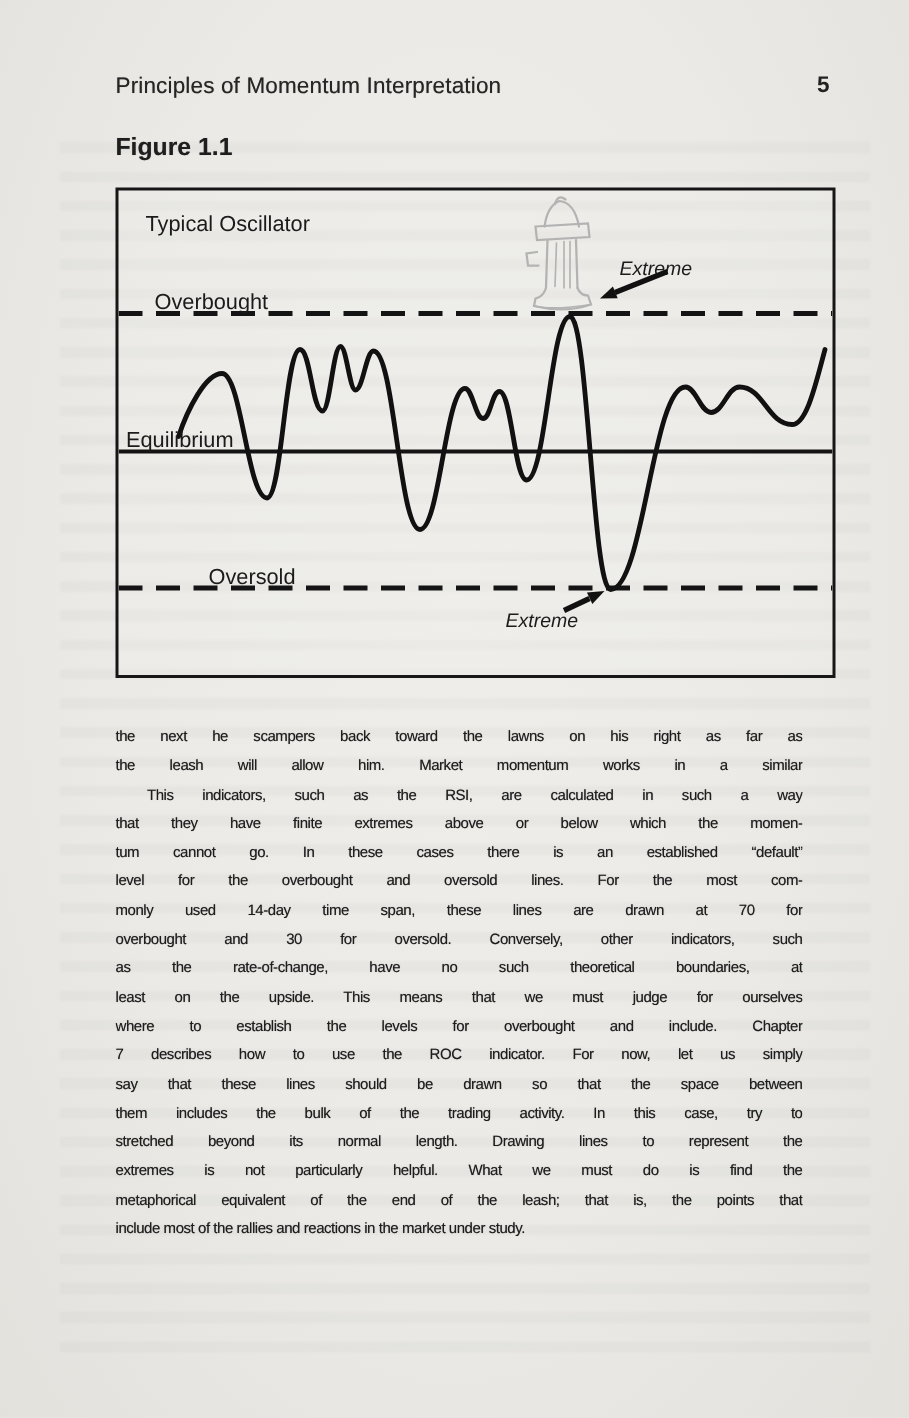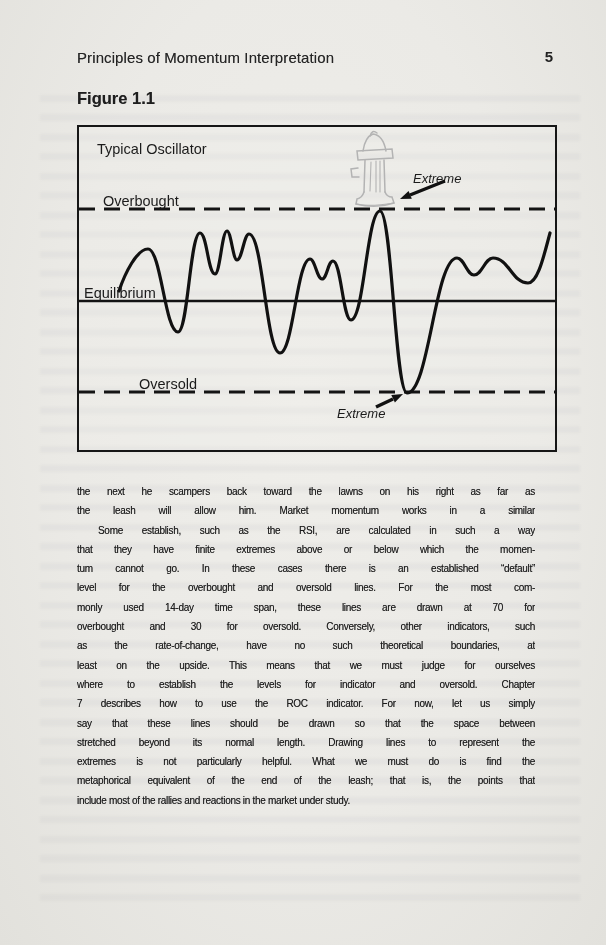--- a/index.html
+++ b/index.html
@@ -125,29 +125,30 @@
       <g>
         <line x1="297" y1="280" x2="314" y2="272" stroke="#111" stroke-width="3.5"></line>
         <polygon points="324,267 315.9,275.6 312.3,268" fill="#111"></polygon>
       </g>
     </svg>
   </div>
 
   <div class="bodytext">
     <div class="bline">the next he scampers back toward the lawns on his right as far as</div>
     <div class="bline">the leash will allow him.  Market momentum works in a similar</div>
-    <div class="bline ind">Some establish, such as the RSI, are calculated in such a way</div>
+    <div class="bline ind">This indicators, such as the RSI, are calculated in such a way</div>
     <div class="bline">that they have finite extremes above or below which the momen-</div>
     <div class="bline">tum cannot go.  In these cases there is an established “default”</div>
     <div class="bline">level for the overbought and oversold lines.  For the most com-</div>
     <div class="bline">monly used 14-day time span, these lines are drawn at 70 for</div>
     <div class="bline">overbought and 30 for oversold.  Conversely, other indicators, such</div>
     <div class="bline">as the rate-of-change, have no such theoretical boundaries, at</div>
     <div class="bline">least on the upside.  This means that we must judge for ourselves</div>
-    <div class="bline">where to establish the levels for indicator and oversold.  Chapter</div>
+    <div class="bline">where to establish the levels for overbought and include.  Chapter</div>
     <div class="bline">7 describes how to use the ROC indicator.  For now, let us simply</div>
     <div class="bline">say that these lines should be drawn so that the space between</div>
+    <div class="bline">them includes the bulk of the trading activity.  In this case, try to</div>
     <div class="bline">stretched beyond its normal length.  Drawing lines to represent the</div>
     <div class="bline">extremes is not particularly helpful.  What we must do is find the</div>
     <div class="bline">metaphorical equivalent of the end of the leash; that is, the points that</div>
     <div class="bline endp">include most of the rallies and reactions in the market under study.</div>
   </div>
 </div>
 
 </body></html>

